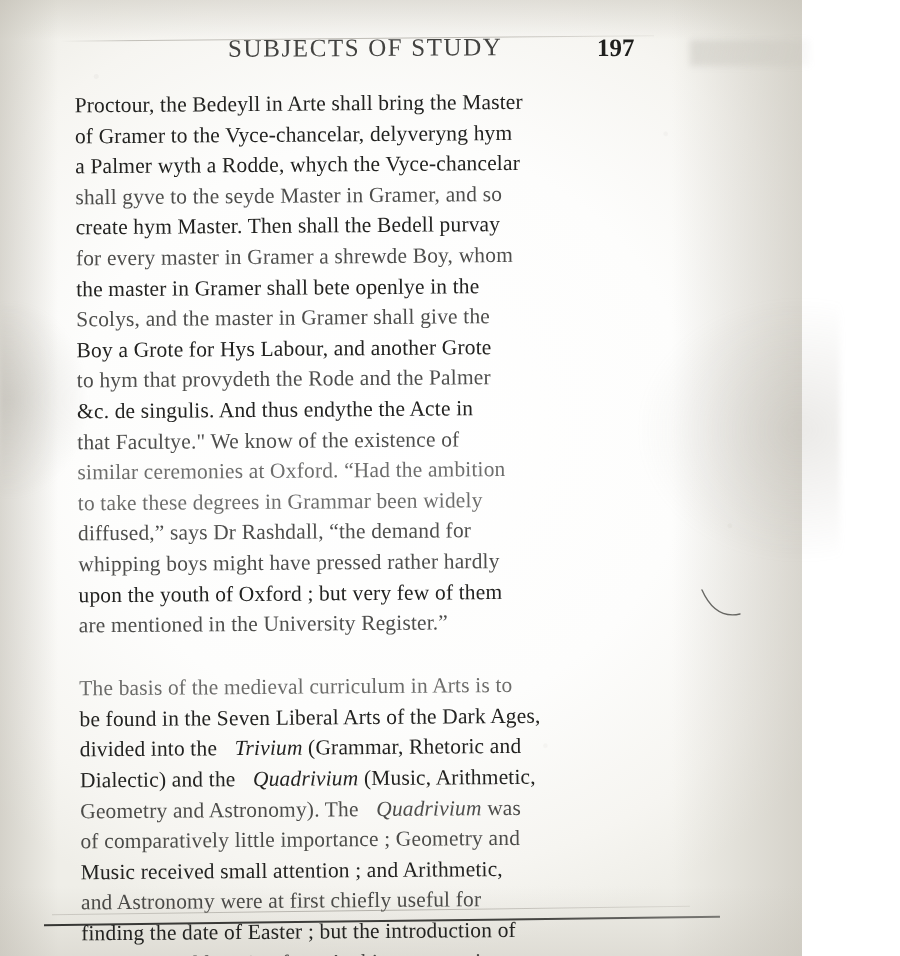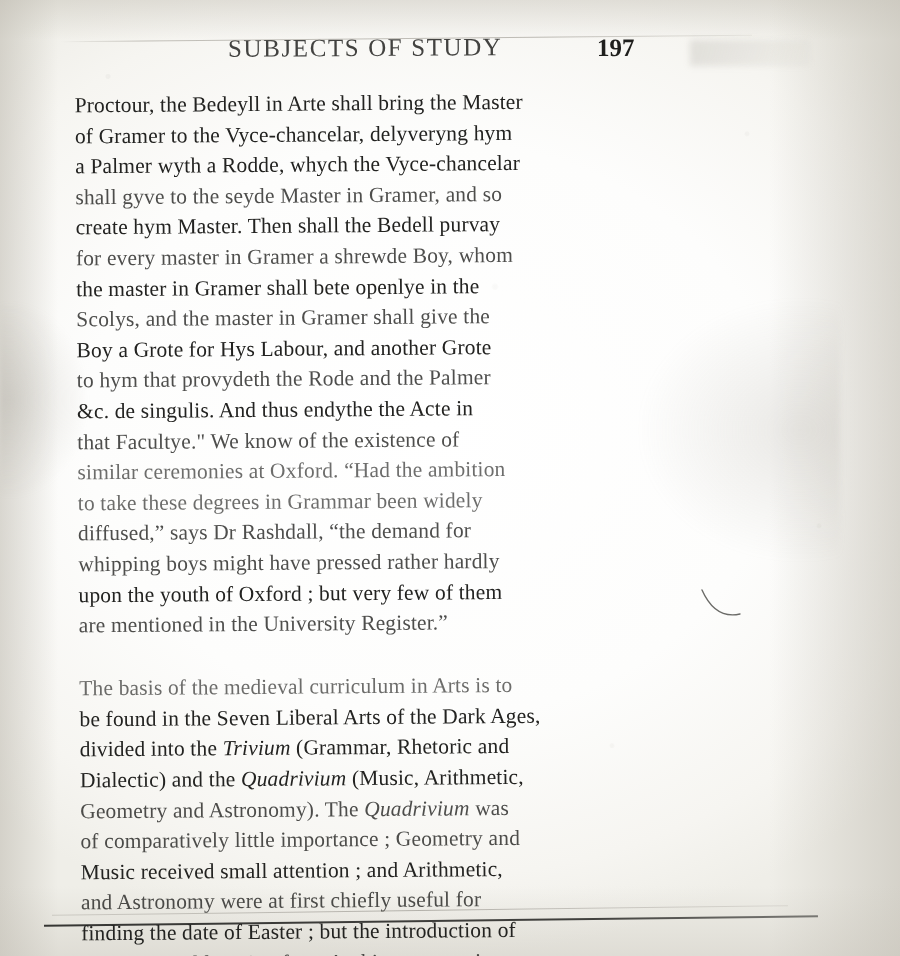--- a/index.html
+++ b/index.html
@@ -11,21 +11,21 @@
     width: 900px;
     height: 956px;
     overflow: hidden;
     font-family: "Liberation Serif", serif;
     color: #1a1a1a;
   }
 
   
   .page-scan {
     position: relative;
-    width: 900px;
+    width: 802px;
     height: 956px;
     background:
       radial-gradient(ellipse 70% 55% at 48% 45%, #ffffff 0%, #fdfdfc 55%, #f6f5f1 85%, #efeee8 100%);
   }
 
   
   .paper-noise {
     position: absolute;
     inset: 0;
     pointer-events: none;
@@ -119,20 +119,21 @@
     color: #232321;
     font-family: "Liberation Serif", serif;
     letter-spacing: 0.15px;
   }
   .para.indent::before {
     content: "";
     display: inline-block;
     width: 22px;
   }
   .para em, .para i {
+    margin-left: 12px;
   }
   .line {
     display: block;
     white-space: nowrap;
   }
 
   
   .faded-1 { opacity: .80; }
   .faded-2 { opacity: .66; }
   .dark-1  { opacity: 1; }

